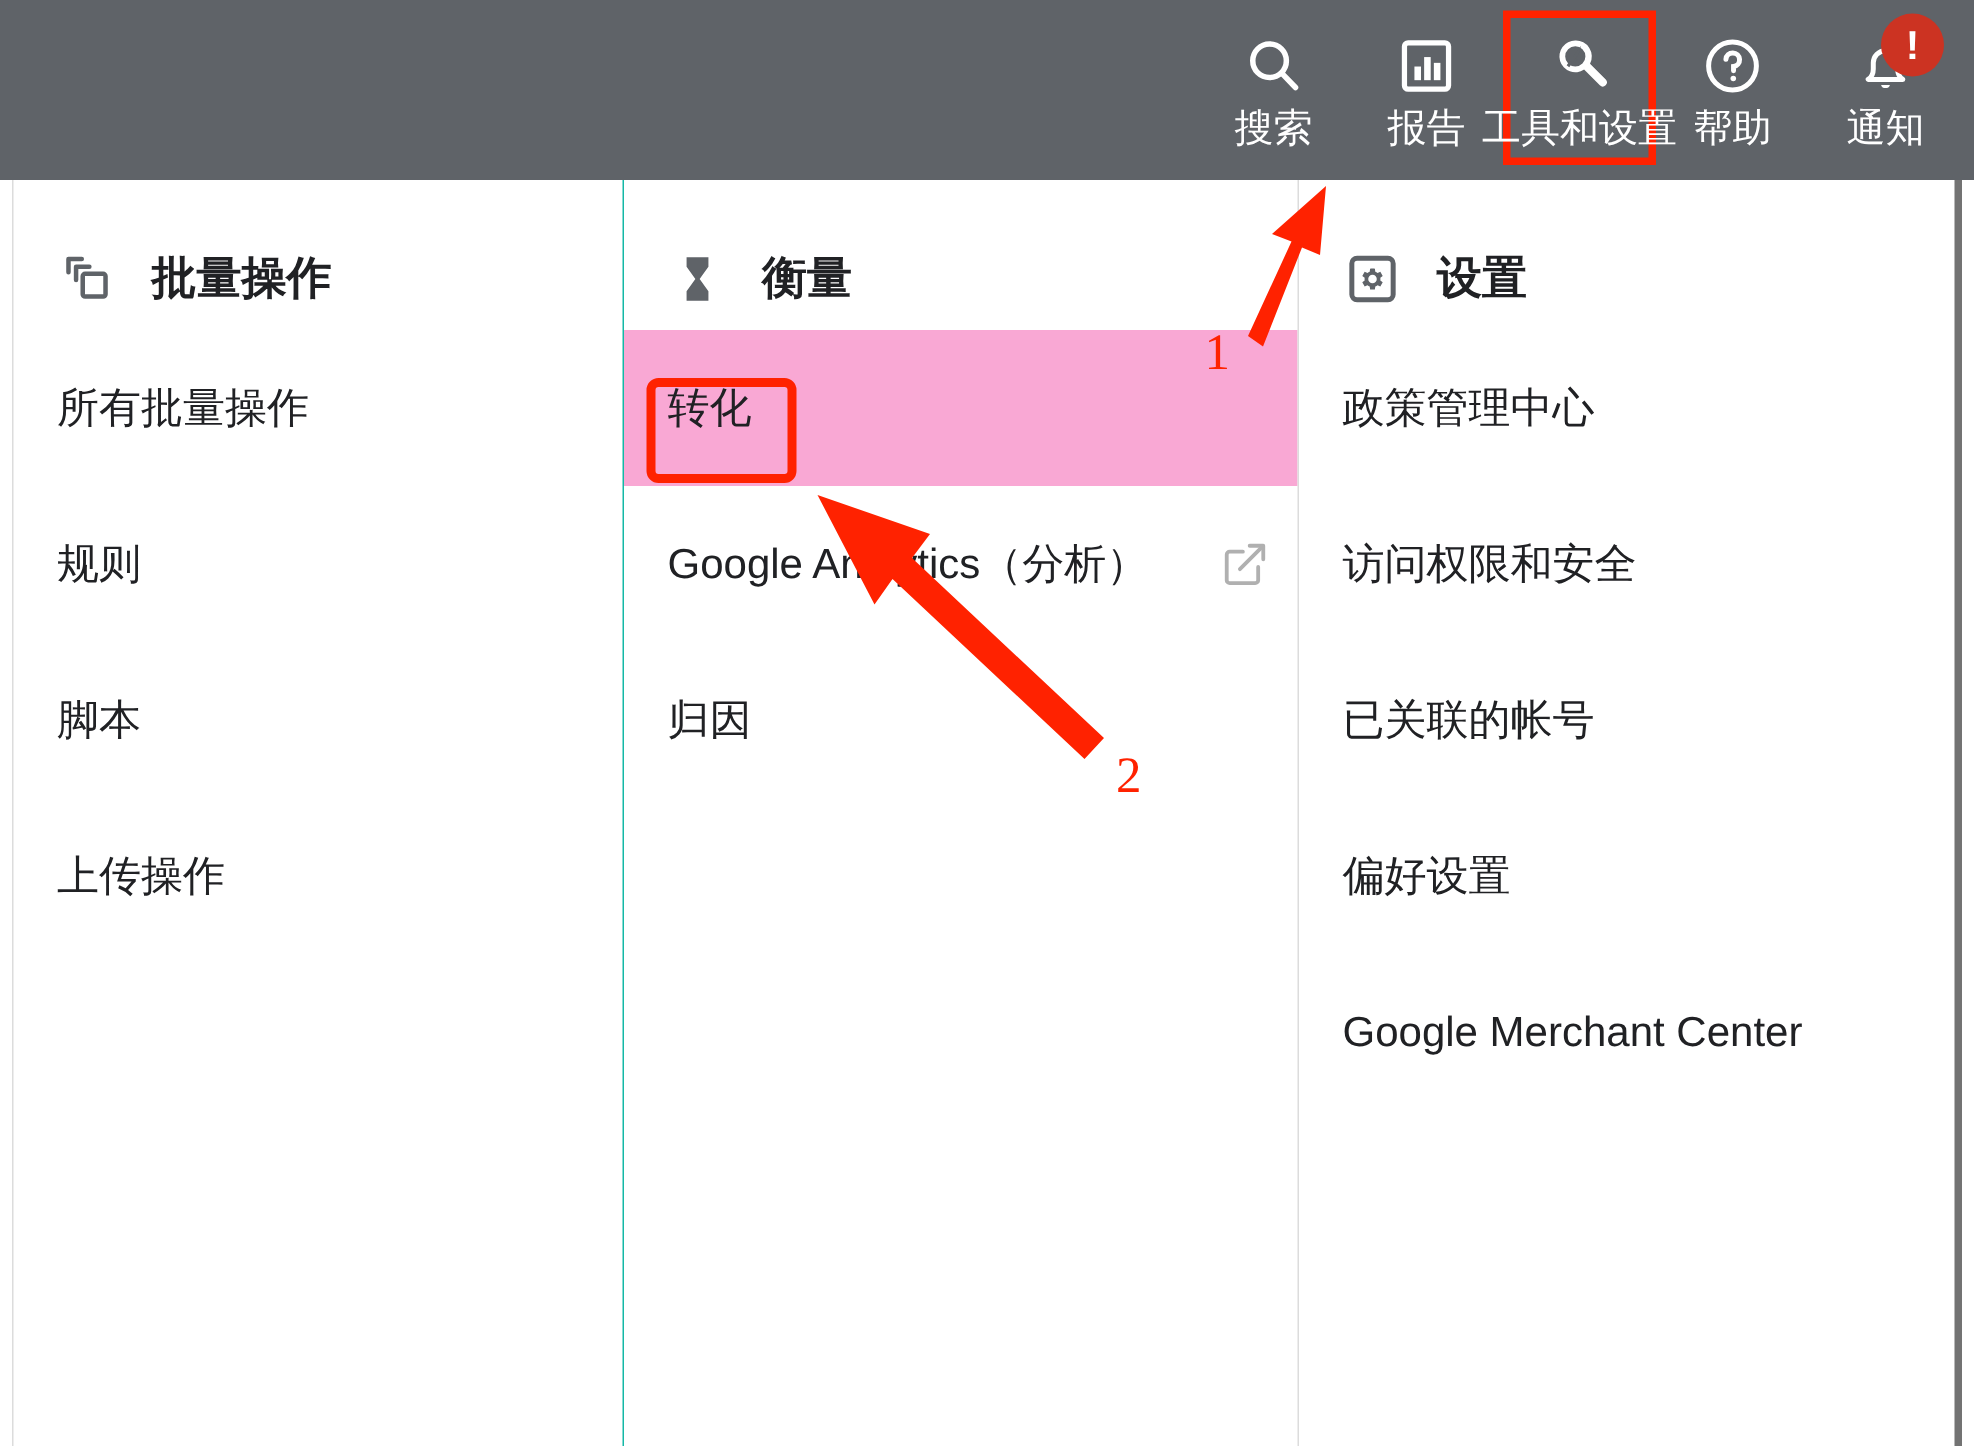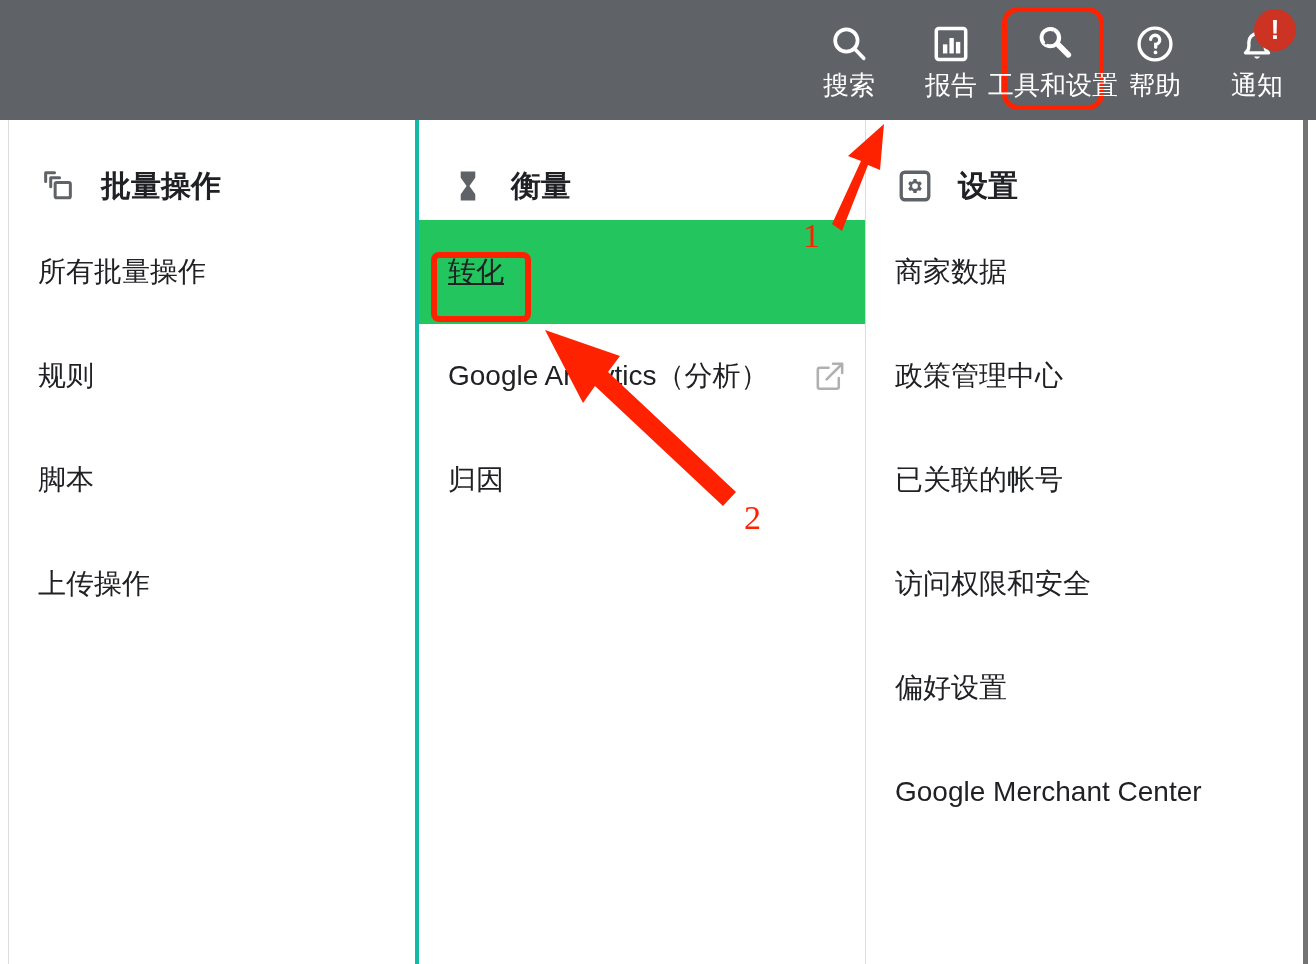--- a/index.html
+++ b/index.html
@@ -54,21 +54,21 @@
   }
   .top-action .tlabel {
     margin-top: 6px;
     font-size: 26px;
     color: #ffffff;
     line-height: 24px;
     white-space: nowrap;
   }
   .top-action.highlighted {
     border: 5px solid #ff2200;
-    border-radius: 16px;
+    border-radius: 0;
     padding-top: 9px;
   }
   .badge {
     position: absolute;
     top: 2px;
     right: 12px;
     width: 42px;
     height: 42px;
     border-radius: 50%;
     background: #cc3322;
@@ -90,21 +90,21 @@
     height: 844px;
     background: #ffffff;
   }
   .col {
     position: absolute;
     top: 0;
     height: 844px;
     box-sizing: border-box;
   }
   #col-bulk  { left: 8px;   width: 407px; border-left: 1px solid #dcdcdc; }
-  #col-meas  { left: 415px; width: 450px; border-left: 4px solid #14b8a6; }
+  #col-meas  { left: 415px; width: 450px; border-left: 1px solid #14b8a6; }
   #col-setts { left: 865px; width: 443px; border-left: 1px solid #dcdcdc; border-right: 5px solid #737373; }
 
   .col-header {
     display: flex;
     align-items: center;
     height: 56px;
     padding-left: 28px;
     margin-top: 38px;
   }
   .col-header .hicon {
@@ -133,22 +133,21 @@
     color: #202124;
     cursor: pointer;
     box-sizing: border-box;
     position: relative;
   }
   #col-bulk .menu-list { margin-top: 6px; }
   #col-meas .menu-list { margin-top: 6px; }
   #col-setts .menu-list { margin-top: 6px; }
 
   .menu-item.selected {
-    background: #22c55e;
-    text-decoration: underline;
+    background: #f9a8d4;
   }
   .menu-item .mlabel {
     white-space: nowrap;
   }
   .menu-item .spacer { flex: 1 1 auto; }
   .ext-icon {
     width: 34px;
     height: 34px;
     flex: 0 0 auto;
     display: flex;
@@ -309,30 +308,27 @@
       <span class="hicon">
         <svg width="38" height="38" viewBox="0 0 24 24" fill="none">
           <rect x="3.3" y="3.3" width="17.4" height="17.4" rx="2.2" stroke="#5f6368" stroke-width="2.1"></rect>
           <path d="M12 7.6c-.55 0-1.0.07-1.0.07l-.18 1.25a3.6 3.6 0 0 0-.95.55l-1.17-.5-1.0 1.72 1.0.8a3.6 3.6 0 0 0 0 1.1l-1.0.8 1.0 1.72 1.17-.5c.29.23.61.42.95.55l.18 1.25h2.0l.18-1.25c.34-.13.66-.32.95-.55l1.17.5 1.0-1.72-1.0-.8a3.6 3.6 0 0 0 0-1.1l1.0-.8-1.0-1.72-1.17.5a3.6 3.6 0 0 0-.95-.55L13 7.67S12.55 7.6 12 7.6zm0 2.6a1.8 1.8 0 1 1 0 3.6 1.8 1.8 0 0 1 0-3.6z" fill="#5f6368"></path>
         </svg>
       </span>
       <span class="htitle">设置</span>
     </div>
     <div class="menu-list">
       <div class="menu-item">
-        <span class="mlabel">商家数据</span>
-      </div>
-      <div class="menu-item">
         <span class="mlabel">政策管理中心</span>
       </div>
       <div class="menu-item">
+        <span class="mlabel">访问权限和安全</span>
+      </div>
+      <div class="menu-item">
         <span class="mlabel">已关联的帐号</span>
-      </div>
-      <div class="menu-item">
-        <span class="mlabel">访问权限和安全</span>
       </div>
       <div class="menu-item">
         <span class="mlabel">偏好设置</span>
       </div>
       <div class="menu-item">
         <span class="mlabel">Google Merchant Center</span>
       </div>
     </div>
   </div>
 

